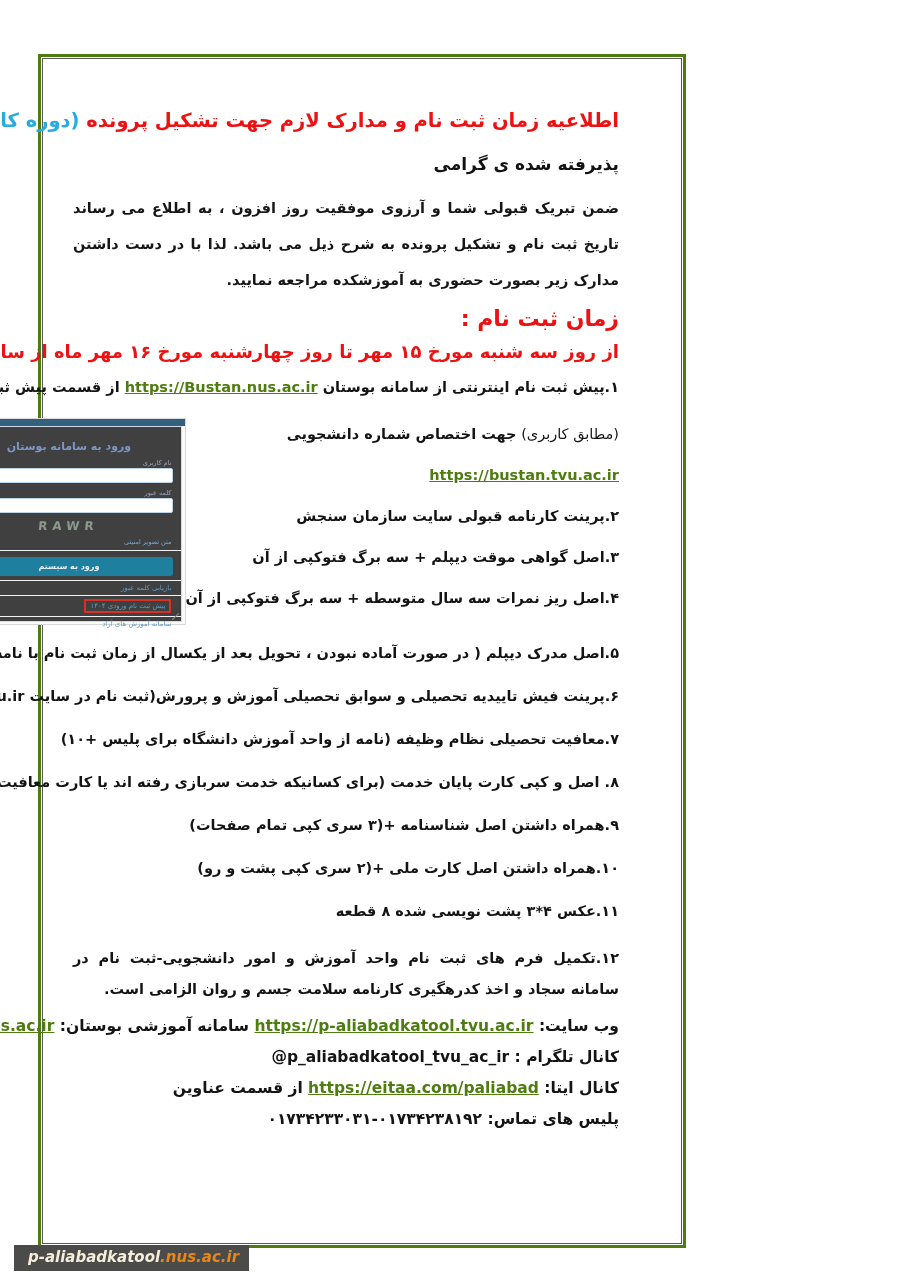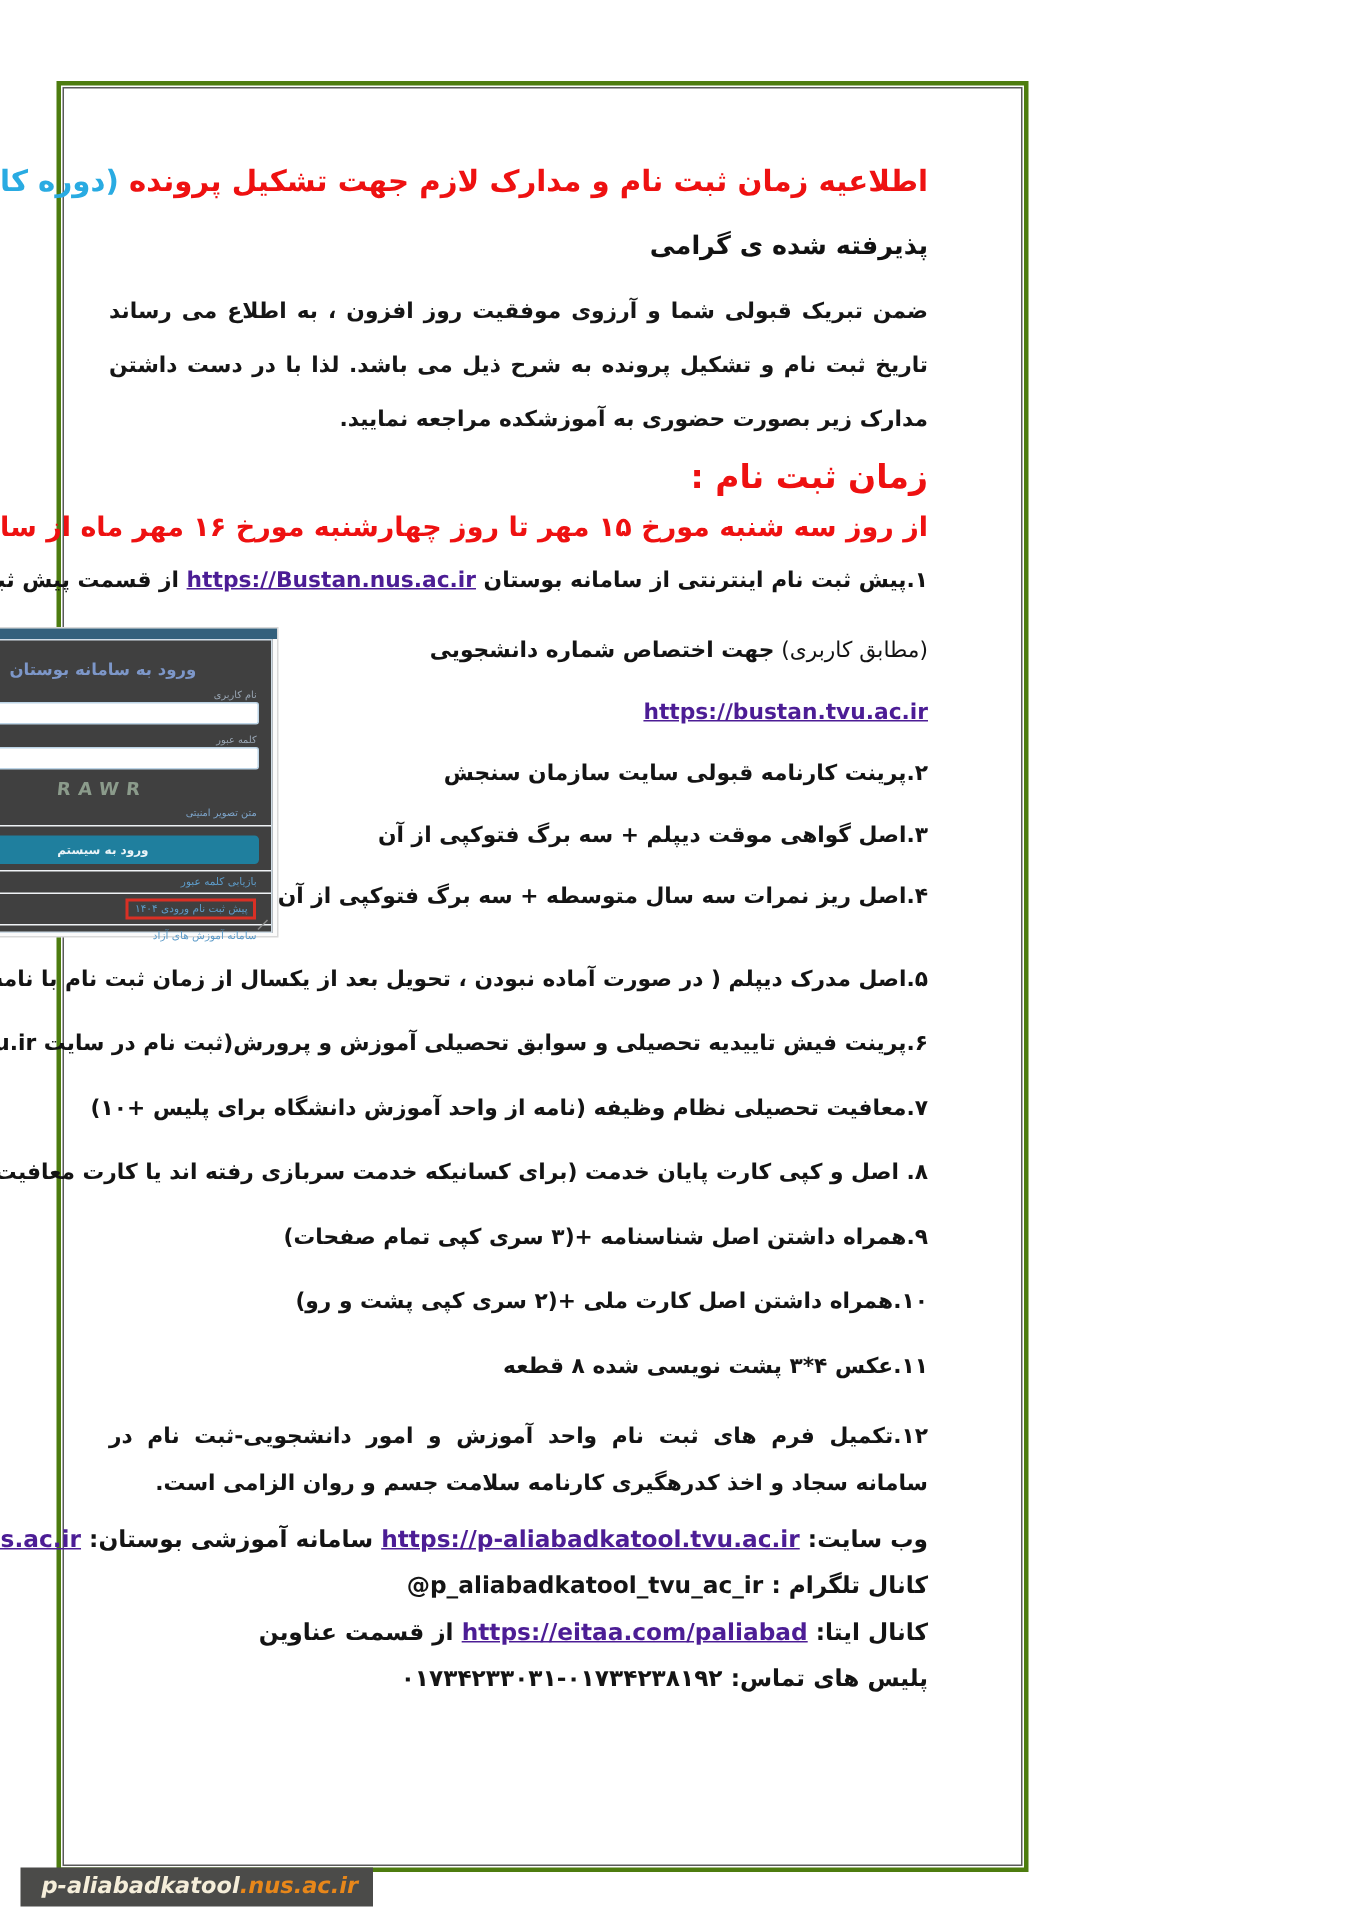--- a/index.html
+++ b/index.html
@@ -19,21 +19,21 @@
 
   .greeting { font-size:17px; font-weight:bold; margin-bottom:16px; }
   .intro { font-size:14.5px; font-weight:bold; line-height:36px; text-align:justify; margin-bottom:8px; color:#161616; }
 
   .time-title { font-size:22px; font-weight:bold; color:#ee1111; margin-bottom:10px; }
   .time-detail { font-size:18px; font-weight:bold; color:#ee1111; white-space:nowrap; margin-bottom:14px; }
   .docs-title { font-size:21.5px; font-weight:bold; color:#ee1111; text-align:center; white-space:nowrap; margin-bottom:40px; }
 
   .item { font-size:14.5px; font-weight:bold; line-height:22px; white-space:nowrap; margin-bottom:21px; color:#141414; }
   .item.wrap { white-space:normal; text-align:justify; line-height:31px; margin-bottom:12px; }
-  .doc-link { color:#4c1d95; text-decoration:underline; font-weight:bold; }
+  .doc-link { color:#4d7c0f; text-decoration:underline; font-weight:bold; }
   .plain { font-weight:normal; }
 
   
   .media-row { display:flex; align-items:flex-start; margin-bottom:14px; }
   .media-col { flex:1 1 auto; padding-top:4px; }
   .media-col .item { margin-bottom:19px; }
 
   
   .shot { flex:0 0 auto; width:233px; height:205px; margin-left:53px; position:relative; background:#fbfbfb; box-shadow:0 0 0 1px #d8d8d8; }
   .shot-topbar { height:7px; background:#33607c; }

